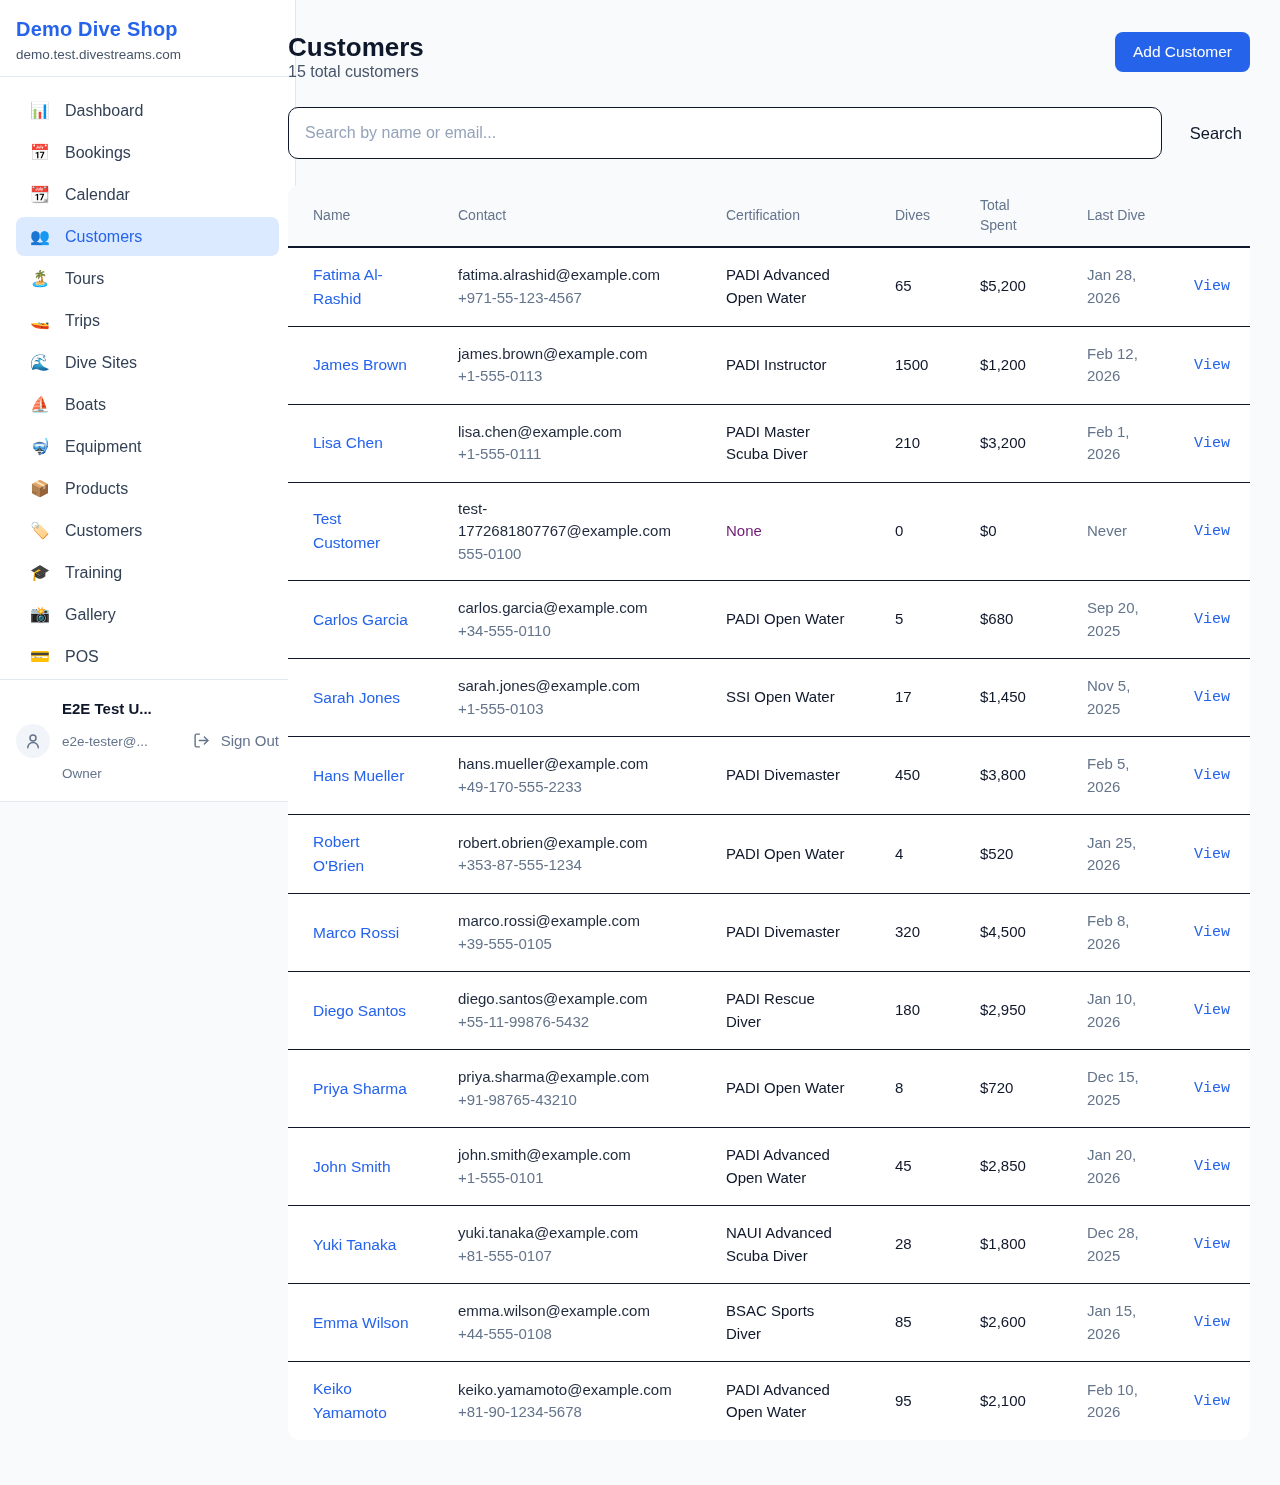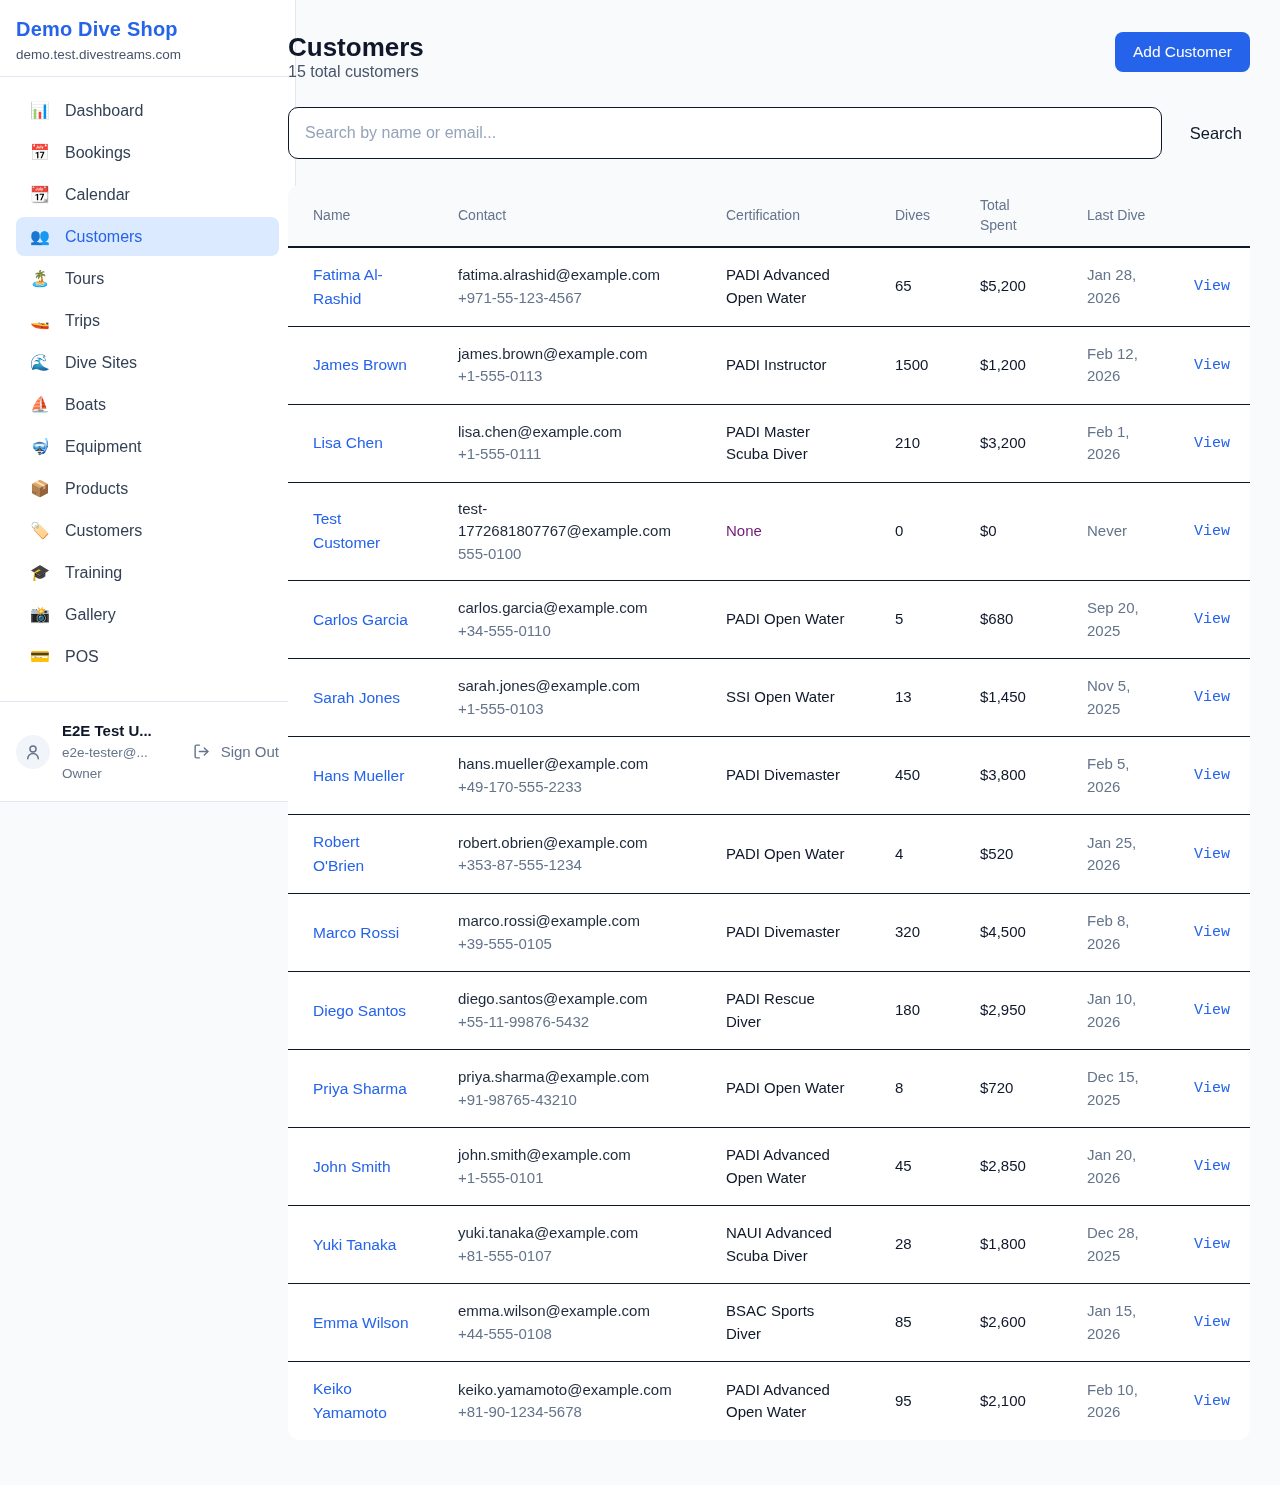--- a/index.html
+++ b/index.html
@@ -28,21 +28,21 @@
   .nav-item.active { background:#dbeafe; color:#2563eb; }
   .side-footer {
     border-top:1px solid #e2e8f0; padding:20px 16px; display:flex; align-items:center; gap:12px;
   }
   .avatar {
     width:34px; height:34px; border-radius:50%; background:#f1f5f9;
     display:flex; align-items:center; justify-content:center; flex:0 0 34px;
   }
   .user-meta { flex:1; min-width:0; }
   .user-name { font-size:15px; font-weight:bold; color:#0f172a; white-space:nowrap; }
-  .user-email, .user-role { font-size:13.5px; color:#64748b; margin-top:6px; white-space:nowrap; }
+  .user-email, .user-role { font-size:13.5px; color:#64748b; margin-top:17px; white-space:nowrap; }
   .signout { display:flex; align-items:center; gap:11px; color:#64748b; font-size:15px; cursor:pointer; white-space:nowrap; }
 
   
   .main { position:absolute; left:256px; top:0; width:1024px; padding:32px 30px 0 32px; }
   .page-head { display:flex; justify-content:space-between; align-items:flex-start; }
   .page-title { font-size:26px; font-weight:bold; color:#0f172a; }
   .page-sub { font-size:16px; color:#475569; }
   .btn-primary {
     background:#2563eb; color:#fff; border:none; border-radius:8px;
     font-size:15.5px; padding:11px 18px; cursor:pointer;
@@ -278,21 +278,21 @@
       <div class="cell"><span class="view-link">View</span></div>
     </div>
 
     <div class="trow tbody-row">
       <div class="cell"><span class="name-link">Sarah Jones</span></div>
       <div class="cell">
         <span class="email">sarah.jones@example.com</span>
         <span class="phone">+1-555-0103</span>
       </div>
       <div class="cell"><span class="cert">SSI Open Water</span></div>
-      <div class="cell"><span class="num">13</span></div>
+      <div class="cell"><span class="num">17</span></div>
       <div class="cell"><span class="money">$1,450</span></div>
       <div class="cell"><span class="date">Nov 5, 2025</span></div>
       <div class="cell"><span class="view-link">View</span></div>
     </div>
 
     <div class="trow tbody-row">
       <div class="cell"><span class="name-link">Hans Mueller</span></div>
       <div class="cell">
         <span class="email">hans.mueller@example.com</span>
         <span class="phone">+49-170-555-2233</span>

